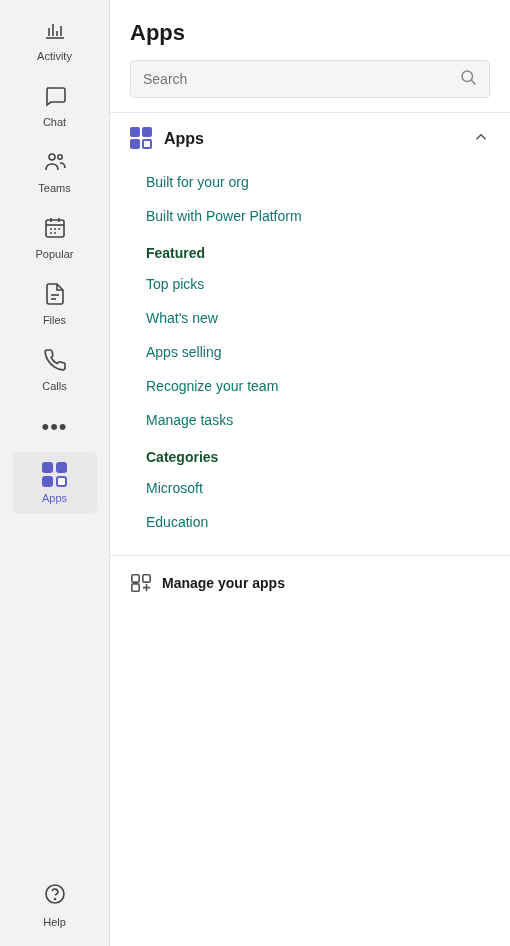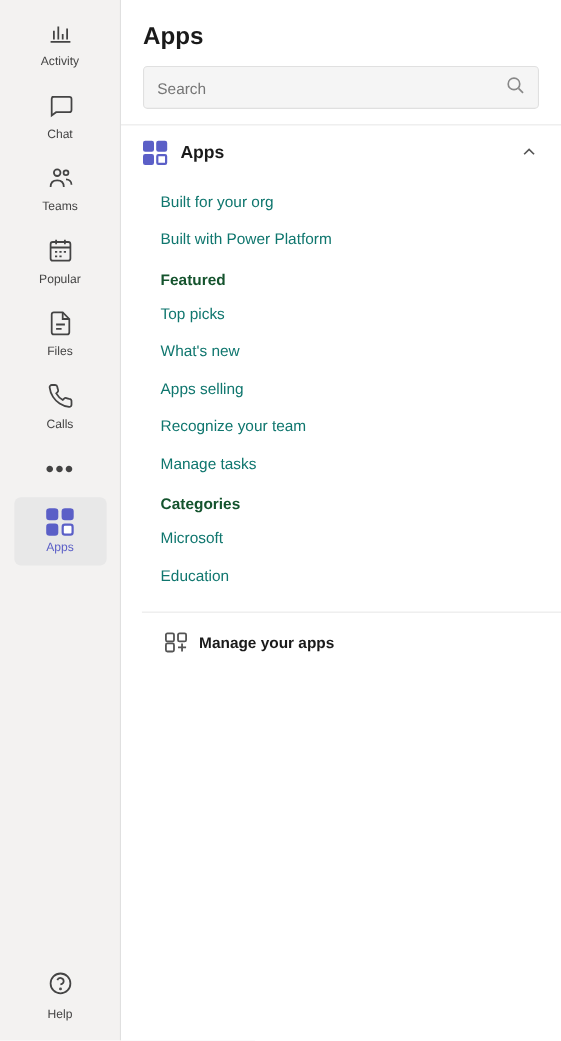--- a/index.html
+++ b/index.html
@@ -218,21 +218,20 @@
     }
 
     
     .manage-apps-section {
       border-top: 1px solid #e8e8e8;
       display: flex;
       align-items: center;
       padding: 16px 20px;
       gap: 10px;
       cursor: pointer;
-      margin-left: 19px;
     }
 
     .manage-apps-icon {
       width: 22px;
       height: 22px;
       flex-shrink: 0;
     }
 
     .manage-apps-label {
       font-size: 14px;

